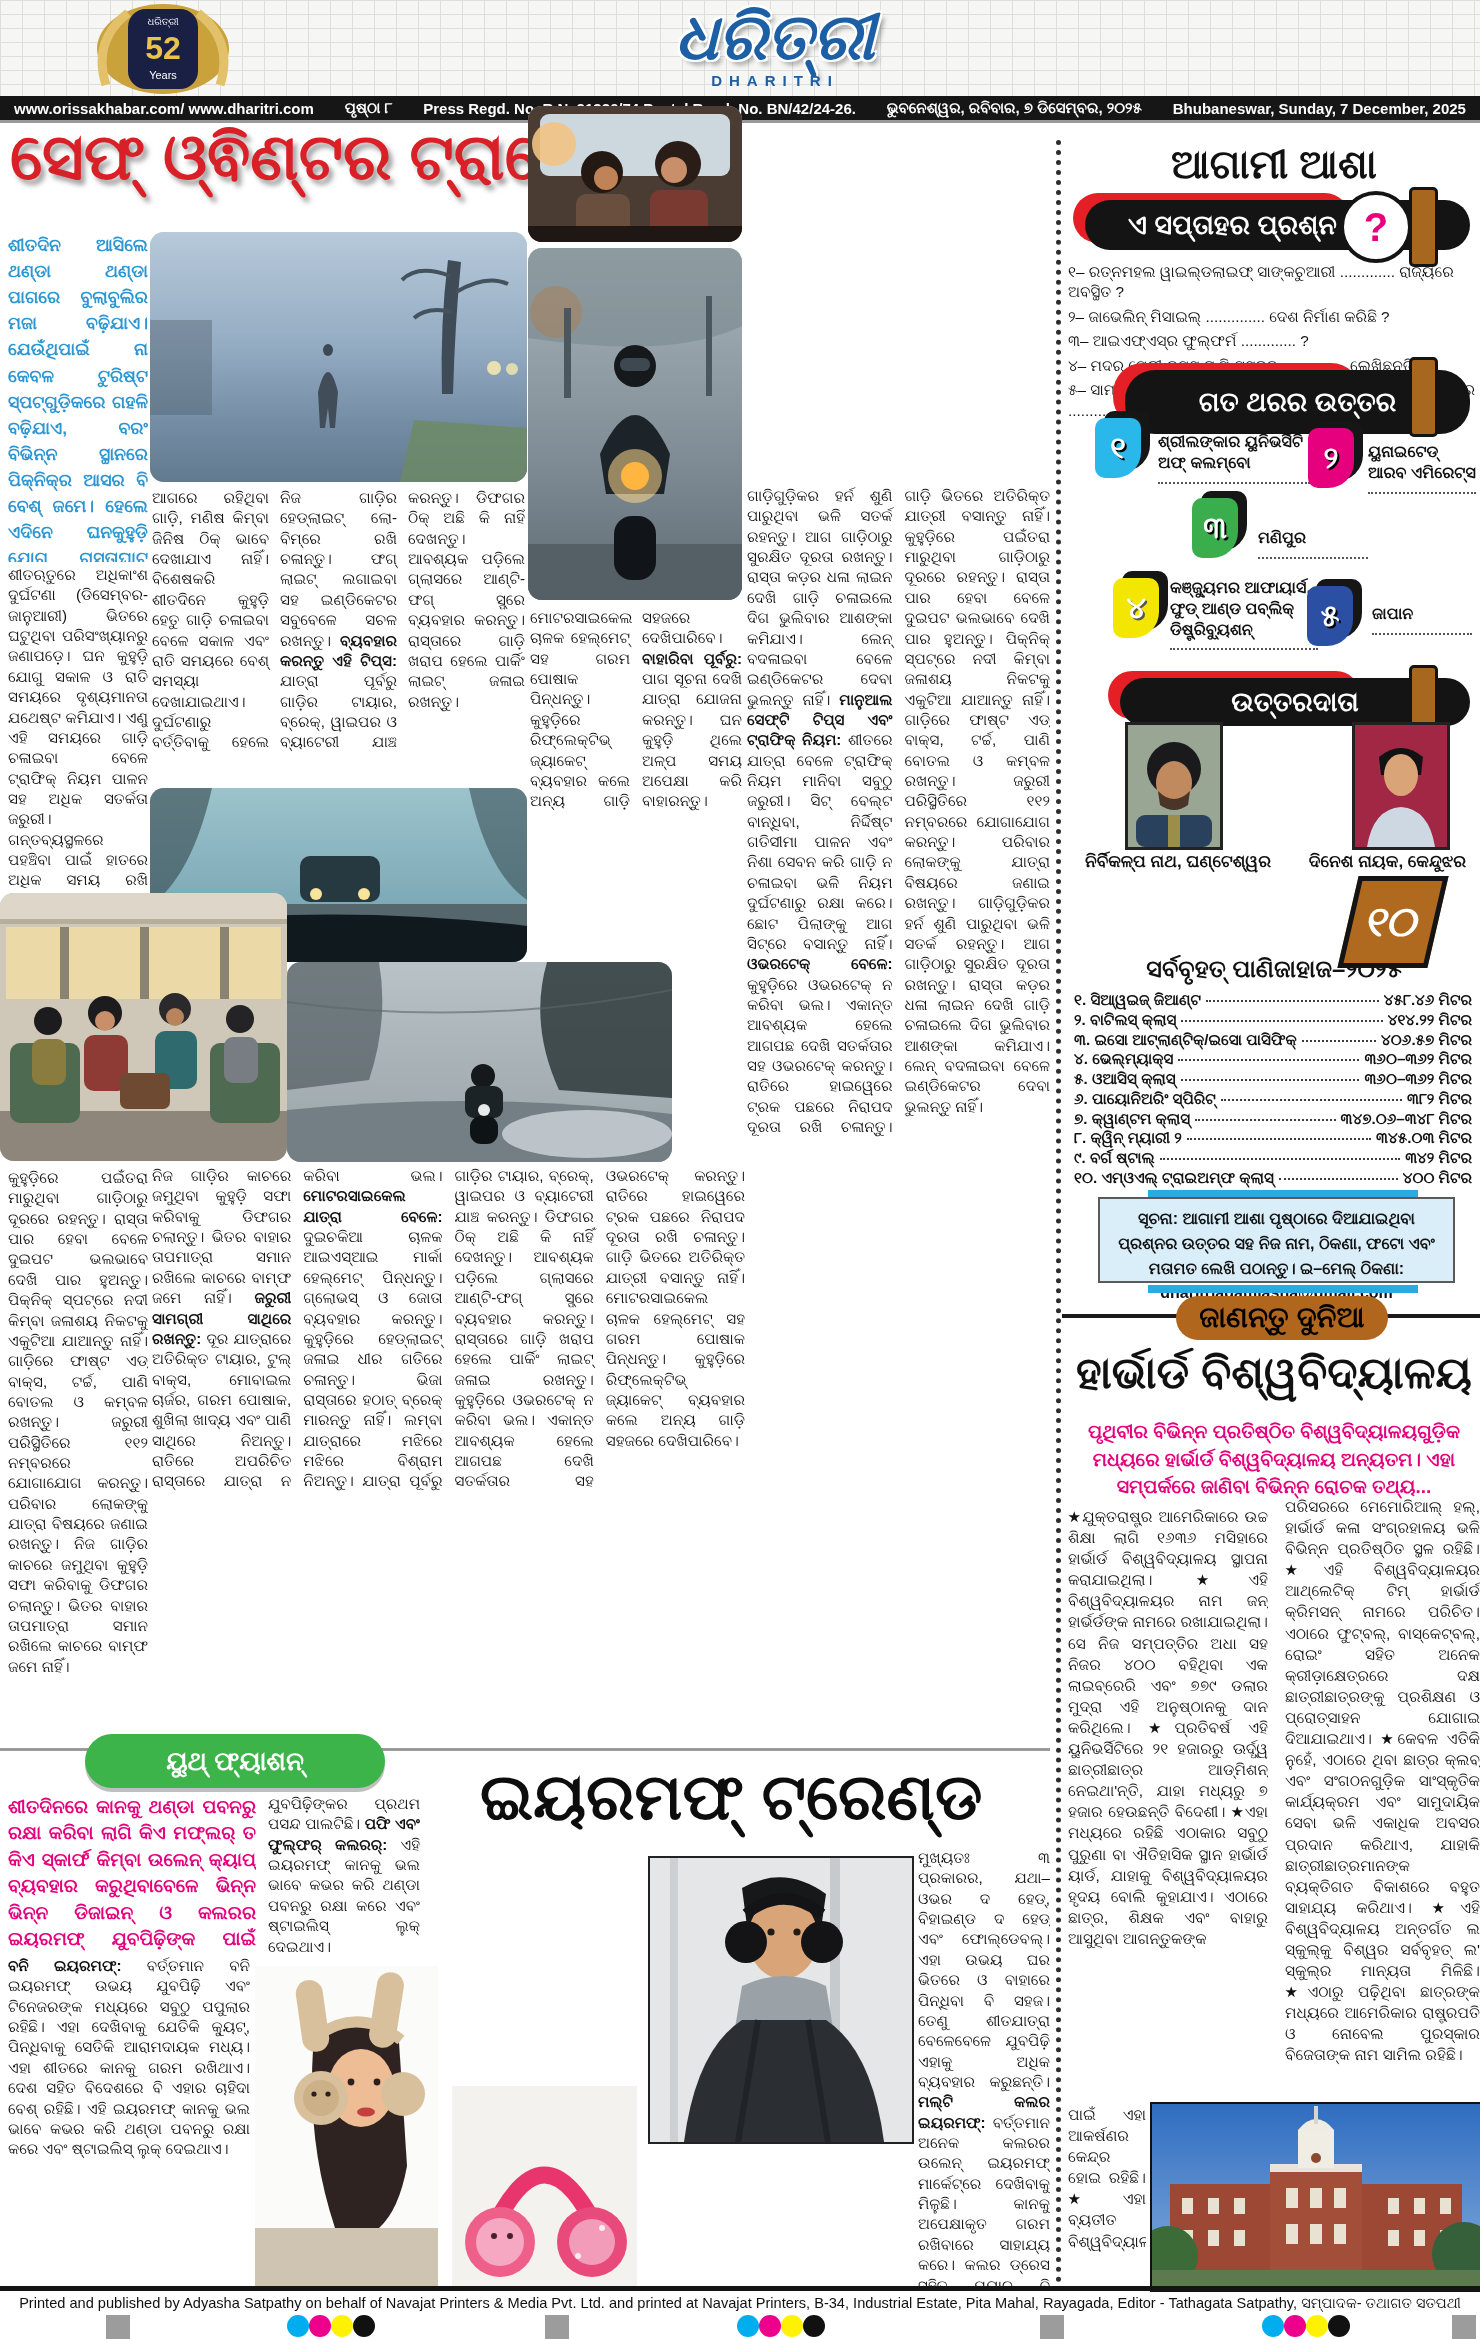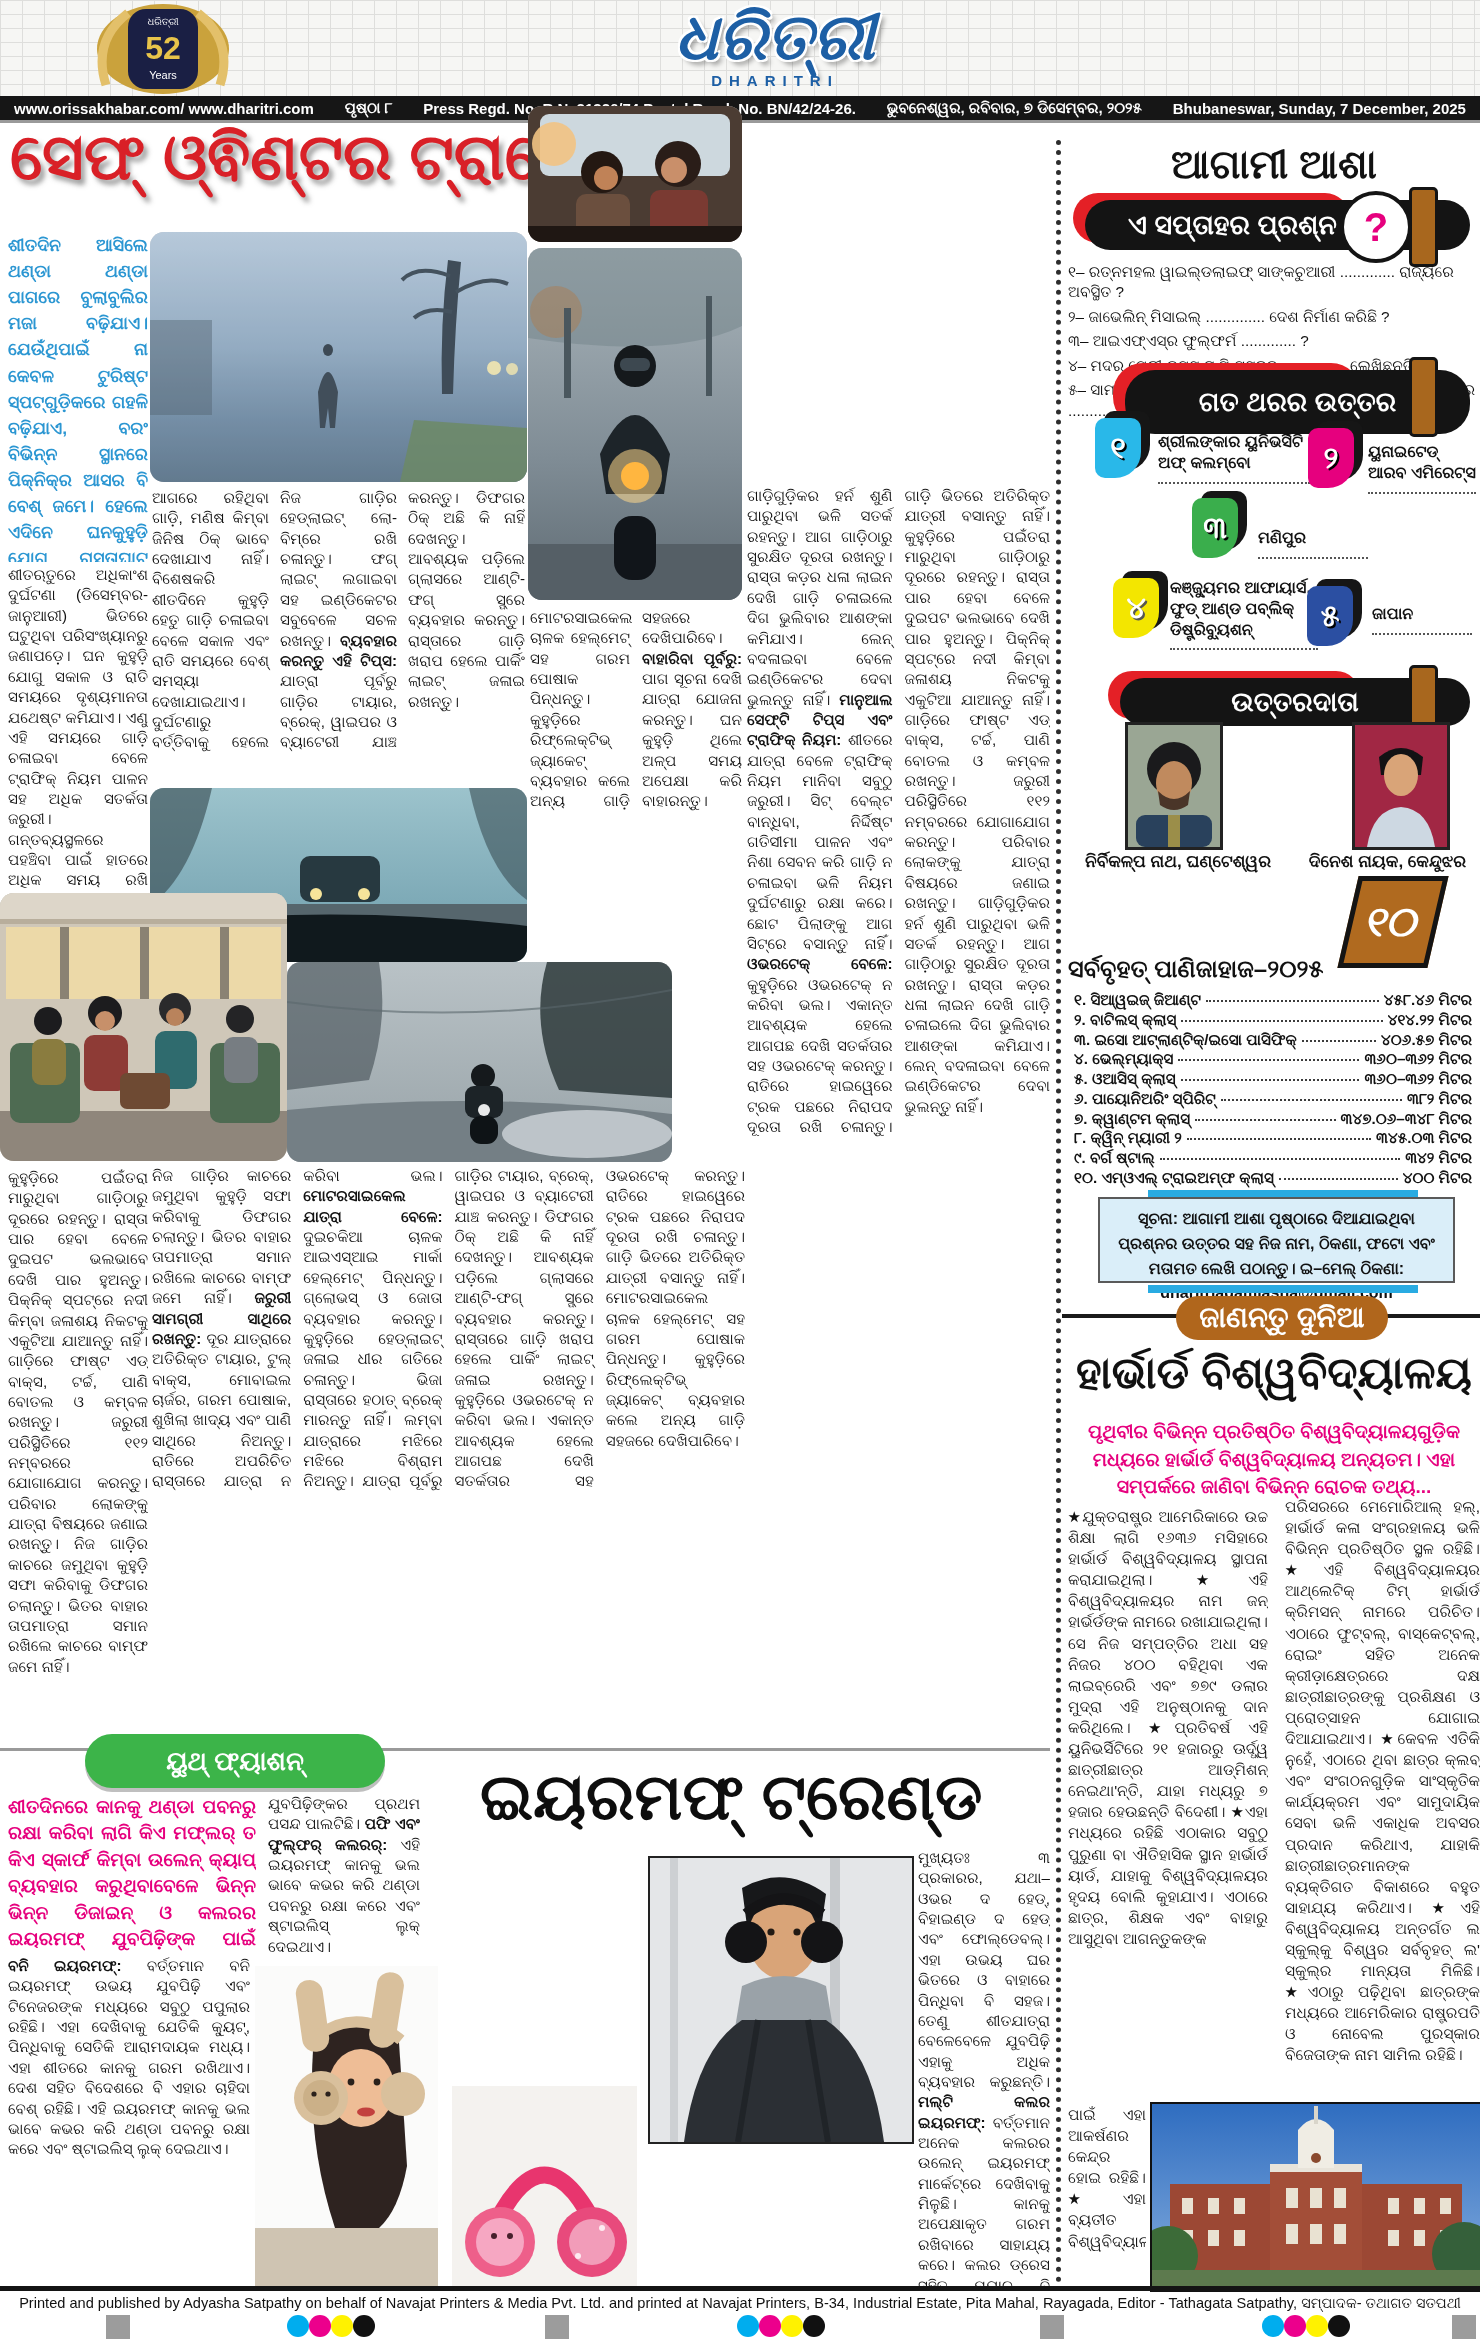--- a/index.html
+++ b/index.html
@@ -46,21 +46,21 @@
           display:flex;align-items:center;justify-content:center;font-size:30px;font-weight:bold;color:#fff;
           text-shadow:2px 2px 0 #000;width:46px;height:60px}
   .ansx{font-size:16px;font-weight:bold;line-height:1.3;border-bottom:2px dotted #555;padding-bottom:8px}
   .tt10{position:absolute;background:#b06a1f;border:5px solid #141414;transform:skewX(-13deg);
         display:flex;align-items:center;justify-content:center;color:#fff;font-size:42px;font-weight:bold;z-index:3}
   .ttrow{display:flex;align-items:baseline;font-size:15.2px;line-height:1.3;font-weight:bold}
   .ttdots{flex:1;border-bottom:2px dotted #3c3c3c;margin:0 5px;transform:translateY(-3px)}
   .notice{background:#daeef9;border:2px solid #5a5a5a;text-align:center;font-size:16px;font-weight:bold;
           line-height:1.55;padding:8px 10px;box-sizing:border-box}
   .cyanbar{background:#29abe2;height:8px;position:absolute}
-  .knowpill{background:#b0661c;border-radius:30px;color:#ffffff;font-weight:bold;font-size:29px;
+  .knowpill{background:#b0661c;border-radius:30px;color:#000000;font-weight:bold;font-size:29px;
             display:flex;align-items:center;justify-content:center}
   .pinksub{color:#e6007e;font-size:19px;font-weight:bold;line-height:1.45;text-align:center}
   .bull{font-size:15.4px;line-height:1.37;text-align:justify;overflow:hidden}
   .gname{font-size:17px;font-weight:bold;text-align:center}
   .greenpill{background:#3cb449;border-radius:28px;color:#fff;font-weight:bold;font-size:26px;
              display:flex;align-items:center;justify-content:center;box-shadow:0 4px 0 rgba(0,0,0,.25)}
   .hrline{background:#9a9a9a;height:3px}
   
   .fbar{background:#141414}
   .fline{font-size:14.6px;text-align:center;white-space:nowrap}
@@ -420,21 +420,21 @@
       <path d="M24 32 q22 -18 44 0 l-2 18 h-40 z" fill="#121214"></path>
       <ellipse cx="46" cy="50" rx="17" ry="21" fill="#d9a478"></ellipse>
       <path d="M12 122 q6 -38 34 -40 q28 2 34 40 z" fill="#cdd8e2"></path>
     </svg>
   </div>
   <div class="abs gname" style="left:1068px;top:852px;width:220px">ନିର୍ବିକଳ୍ପ ନାଥ, ଘଣ୍ଟେଶ୍ୱର</div>
   <div class="abs gname" style="left:1295px;top:852px;width:185px">ଦିନେଶ ନାୟକ, କେନ୍ଦୁଝର</div>
 
   <div class="tt10" style="left:1348px;top:876px;width:80px;height:82px">୧୦</div>
 
-  <div class="abs" style="left:1068px;top:955px;width:412px;text-align:left;font-size:24px;font-weight:bold">ସର୍ବବୃହତ୍ ପାଣିଜାହାଜ–୨୦୨୫</div>
+  <div class="abs" style="left:1068px;top:955px;width:412px;text-align:center;font-size:24px;font-weight:bold">ସର୍ବବୃହତ୍ ପାଣିଜାହାଜ–୨୦୨୫</div>
 
   <div class="abs" style="left:1074px;top:990px;width:398px">
     <div class="ttrow"><span>୧.</span>&nbsp;<span>ସିଆ୍ୱଇଜ୍ ଜିଆଣ୍ଟ</span><span class="ttdots"></span><span>୪୫୮.୪୬ ମିଟର</span></div>
     <div class="ttrow"><span>୨.</span>&nbsp;<span>ବାଟିଲସ୍ କ୍ଲାସ୍</span><span class="ttdots"></span><span>୪୧୪.୨୨ ମିଟର</span></div>
     <div class="ttrow"><span>୩.</span>&nbsp;<span>ଇସୋ ଆଟ୍‌ଲାଣ୍ଟିକ୍/ଇସୋ ପାସିଫିକ୍</span><span class="ttdots"></span><span>୪୦୬.୫୭ ମିଟର</span></div>
     <div class="ttrow"><span>୪.</span>&nbsp;<span>ଭେଲ୍‌ମ୍ୟାକ୍ସ</span><span class="ttdots"></span><span>୩୬୦–୩୬୨ ମିଟର</span></div>
     <div class="ttrow"><span>୫.</span>&nbsp;<span>ଓଆସିସ୍ କ୍ଲାସ୍</span><span class="ttdots"></span><span>୩୬୦–୩୬୨ ମିଟର</span></div>
     <div class="ttrow"><span>୬.</span>&nbsp;<span>ପାୟୋନିଅରିଂ ସ୍ପିରିଟ୍</span><span class="ttdots"></span><span>୩୮୨ ମିଟର</span></div>
     <div class="ttrow"><span>୭.</span>&nbsp;<span>କ୍ୱାଣ୍ଟମ କ୍ଲାସ୍</span><span class="ttdots"></span><span>୩୪୭.୦୬–୩୪୮ ମିଟର</span></div>
     <div class="ttrow"><span>୮.</span>&nbsp;<span>କ୍ୱିନ୍ ମ୍ୟାରୀ ୨</span><span class="ttdots"></span><span>୩୪୫.୦୩ ମିଟର</span></div>

